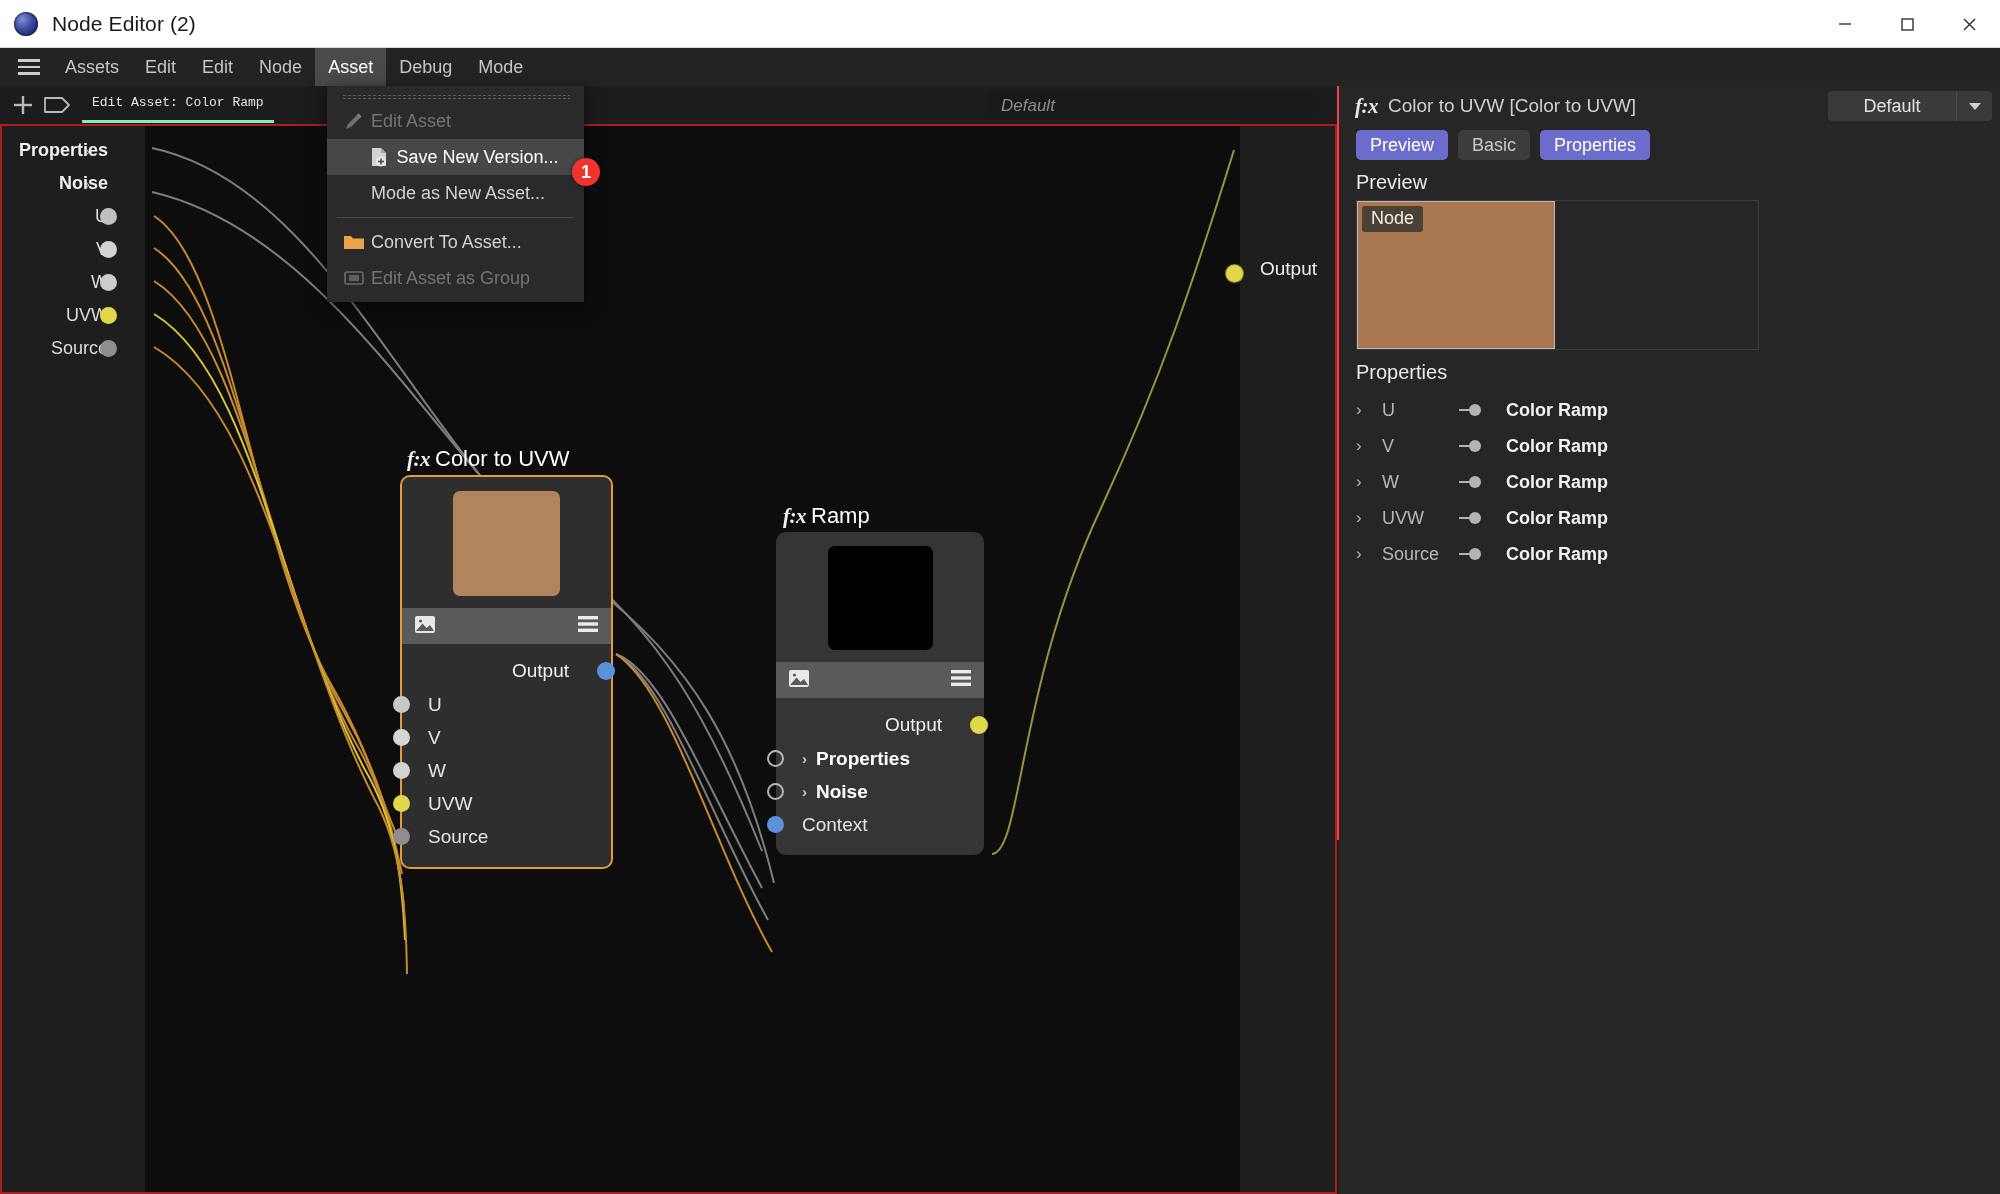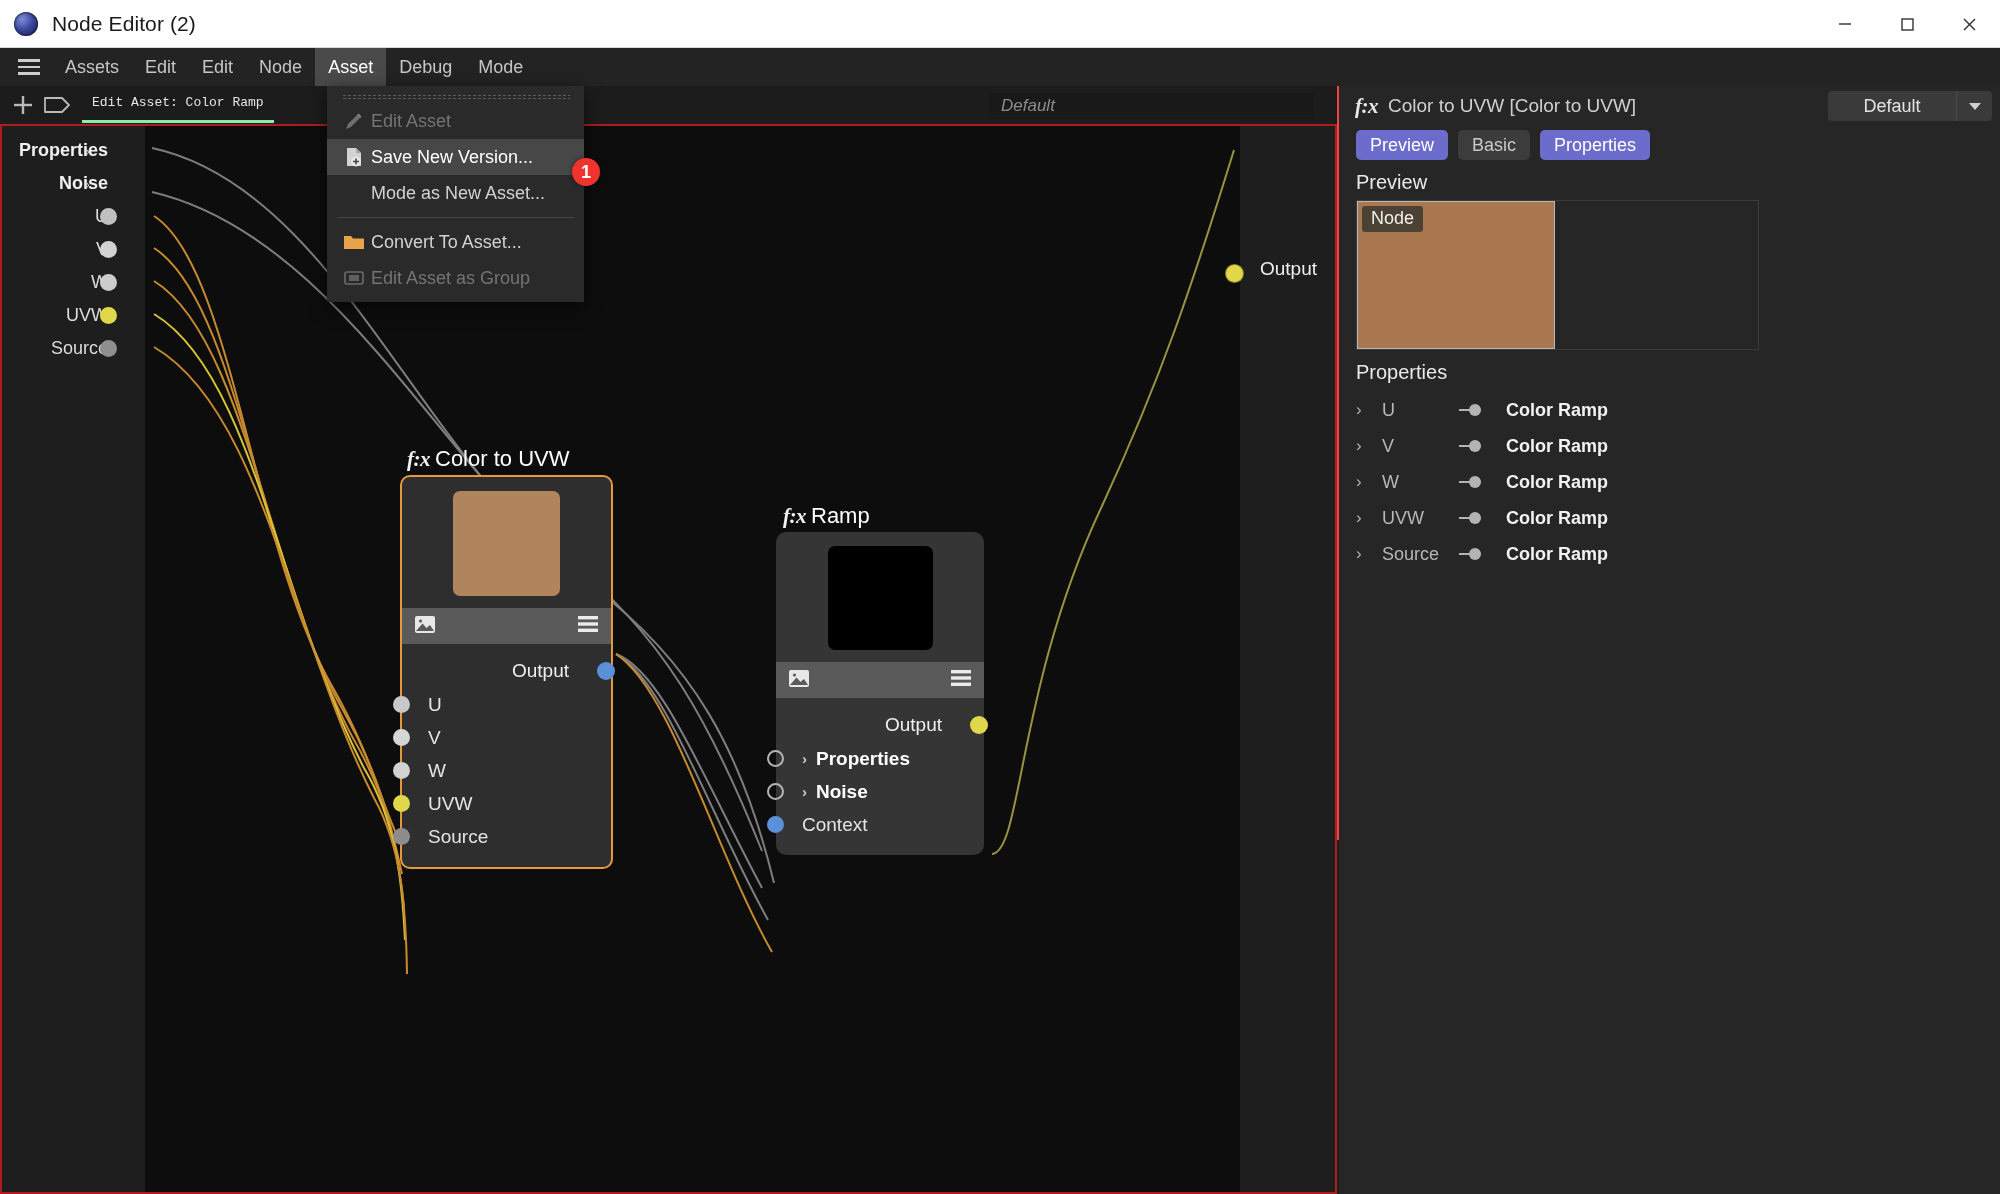--- a/index.html
+++ b/index.html
@@ -210,21 +210,21 @@
   .dd-grip { height: 13px; display: flex; align-items: center; justify-content: center; }
   .dd-grip-inner {
     width: 228px; height: 6px;
     background-image: radial-gradient(#5c5c5c 36%, transparent 38%);
     background-size: 5px 3px;
   }
   .dd-item {
     height: 36px; display: flex; align-items: center; padding-left: 10px;
     font-size: 18px; color: #d2d2d2;
   }
-  .dd-item.sel { background: #474747; color: #ffffff; }
+  .dd-item.sel { background: #474747; color: #ffffff; justify-content: center; }
   .dd-item.disabled { color: #747474; }
   .dd-icon { width: 34px; display: flex; align-items: center; justify-content: center; }
   .dd-sep { height: 1px; background: #474747; margin: 6px 10px; }
   .badge {
     position: absolute; left: 572px; top: 158px;
     width: 28px; height: 28px; border-radius: 50%;
     background: #f1332d; color: #ffffff; font-size: 18px; font-weight: bold;
     display: flex; align-items: center; justify-content: center; z-index: 60;
     box-shadow: 0 0 4px rgba(0,0,0,.5);
   }

